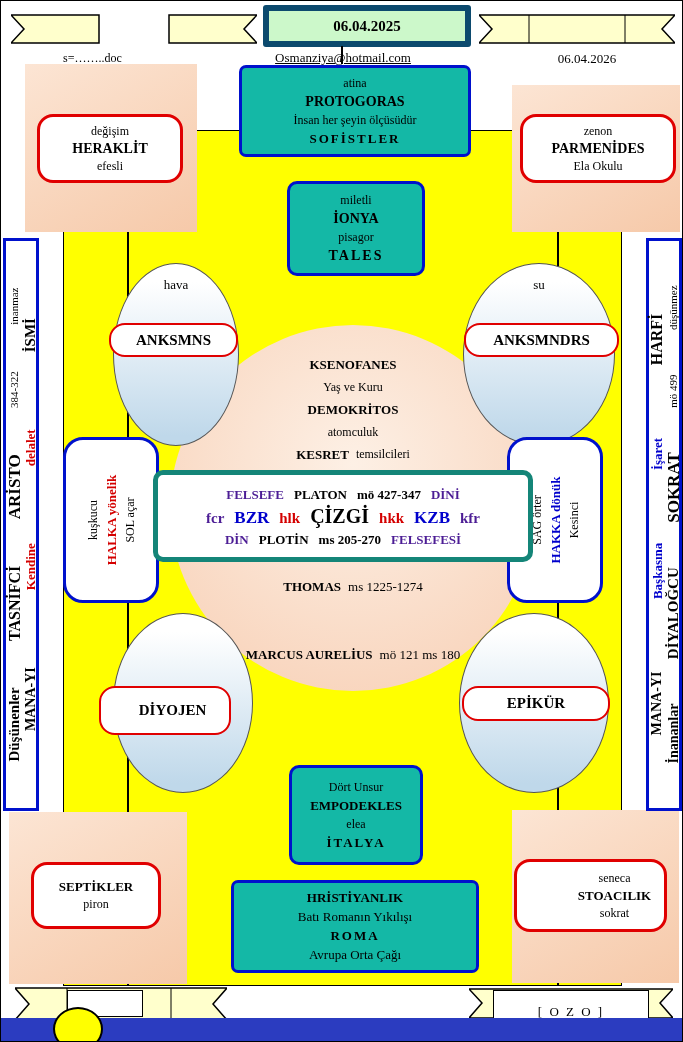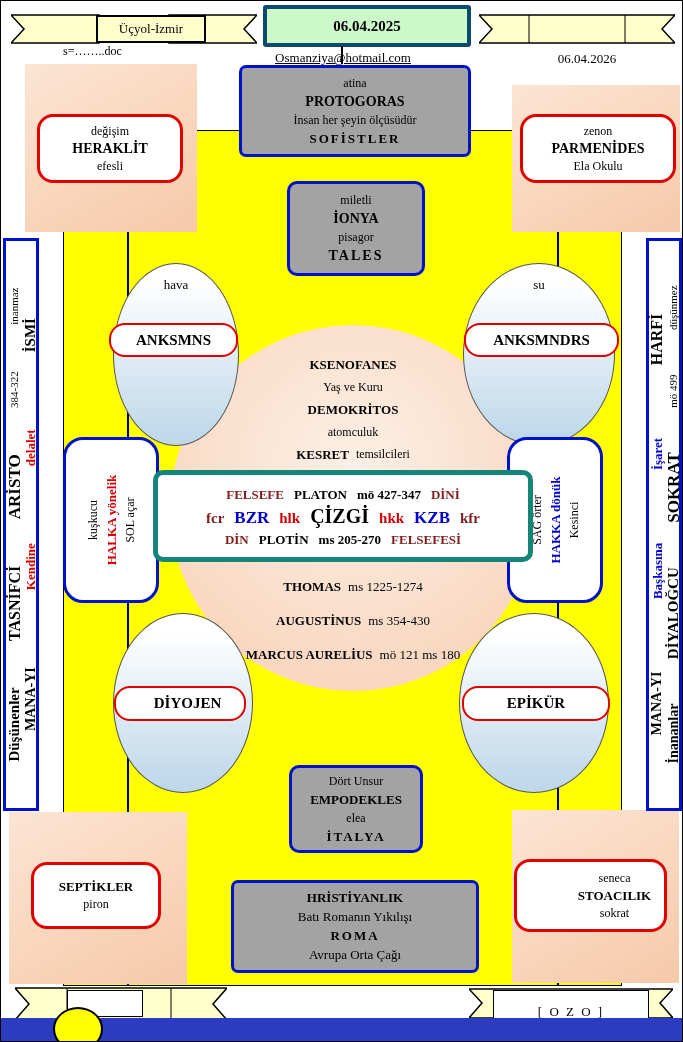--- a/index.html
+++ b/index.html
@@ -7,40 +7,40 @@
   .page {
     position:relative; width:683px; height:1042px; background:#ffffff;
     border:1.5px solid #000; overflow:hidden; color:#000;
     font-family:"Liberation Serif","DejaVu Serif",serif;
   }
   .abs { position:absolute; }
   .ctr { display:flex; flex-direction:column; justify-content:center; align-items:center; text-align:center; }
   .f11{font-size:11px}.f12{font-size:12px}.f13{font-size:13px}.f14{font-size:14px}
   .f15{font-size:15px}.f16{font-size:16px}.f17{font-size:17px}.f20{font-size:20px}
   .b{font-weight:bold}
-  .red{color:#D40000}.green{color:#7f1d1d}.blue{color:#0000CC}
+  .red{color:#D40000}.green{color:#4c1d95}.blue{color:#0000CC}
   .sp{letter-spacing:2px}
   .yellow-rect{ background:#FFFF00; border:1px solid #000; }
   .vline{ width:0; border-left:2px solid #000; }
   .peach{ background:linear-gradient(150deg,#FCE5D4 0%,#F6C9A9 100%); }
-  .gray-box{ background:#a3a3a3; border:3px solid #0011CC; border-radius:7px; gap:3px; }
+  .gray-box{ background:#14b8a6; border:3px solid #0011CC; border-radius:7px; gap:3px; }
   .red-box{ background:#fff; border:3px solid #E00000; border-radius:16px; gap:2px; }
   .tag-box{ background:#fff; border:2.5px solid #E00000; border-radius:16px; font-weight:bold; font-size:15px; }
   .ellipse{ border-radius:50%; background:linear-gradient(to bottom,#ffffff 10%,#BFD8EA 95%); border:1px solid #555; }
   .circle{ border-radius:50%; background:radial-gradient(circle at 50% 38%,#FDF0E5 0%,#F8D2B9 90%); }
   .teal-box{ background:#fff; border:5px solid #148578; border-radius:10px; gap:2px; }
   .teal-box .cbx span{ margin:0 5px; }
   .pill{ background:#fff; border:3px solid #0011CC; border-radius:20px; }
   .strip{ background:#fff; border:3px solid #0011CC; }
   .rot{ position:absolute; left:0; transform:rotate(-90deg); transform-origin:0 0;
         display:flex; flex-direction:column; line-height:1; }
   .srow{ display:flex; justify-content:space-evenly; align-items:center; flex:1; white-space:nowrap; }
   .cline{ display:flex; justify-content:center; gap:7px; white-space:nowrap; }
   .col{ display:flex; flex-direction:column; align-items:center; text-align:center; }
-  .green-box{ background:#CCF8CA; border:4px solid #0c4a6e; border-radius:3px; }
+  .green-box{ background:#CCF8CA; border:6px solid #0c4a6e; border-radius:3px; }
   .ribbon-box{ background:#FFFFCC; border:2px solid #000; }
   .white-box{ background:#fff; border:1.5px solid #000; }
   .footer-bar{ background:#2B3CC0; }
   .tab-ellipse{ background:#FFFF00; border:2px solid #000; border-radius:50%; }
   .underline{ text-decoration:underline; }
 </style>
 </head>
 <body>
 
 <div class="page">
@@ -63,21 +63,21 @@
 
   <div class="abs f13" style="left:112px;top:276px;width:126px;text-align:center;">hava</div>
   <div class="abs f13" style="left:462px;top:276px;width:152px;text-align:center;">su</div>
 
   <div class="abs ctr tag-box" style="left:108px;top:322px;width:129px;height:34px;">
       <span>ANKSMNS</span>
     </div>
   <div class="abs ctr tag-box" style="left:463px;top:322px;width:155px;height:34px;">
       <span>ANKSMNDRS</span>
     </div>
-  <div class="abs ctr tag-box" style="left:113px;top:685px;width:132px;height:35px;padding-left:15px;">
+  <div class="abs ctr tag-box" style="left:98px;top:685px;width:132px;height:49px;padding-left:15px;">
       <span>DİYOJEN</span>
     </div>
   <div class="abs ctr tag-box" style="left:461px;top:685px;width:148px;height:35px;">
       <span>EPİKÜR</span>
     </div>
 
   <div class="abs col" style="left:169px;top:356px;width:366px;gap:7px;">
     <div class="f13 b">KSENOFANES</div>
     <div class="f12">Yaş ve Kuru</div>
     <div class="f13 b">DEMOKRİTOS</div>
@@ -85,24 +85,20 @@
     <div class="cline">
       <span class="f13 b">KESRET</span>
       <span class="f12">temsilcileri</span>
     </div>
   </div>
 
   <div class="abs cline" style="left:169px;top:578px;width:366px;">
     <span class="f13 b">THOMAS</span>
       <span class="f13">ms 1225-1274</span>
   </div>
-  <div class="abs cline" style="left:169px;top:612px;width:366px;">
-    <span class="f13 b">AUGUSTİNUS</span>
-      <span class="f13">ms 354-430</span>
-  </div>
   <div class="abs cline" style="left:169px;top:646px;width:366px;">
     <span class="f13 b">MARCUS AURELİUS</span>
       <span class="f13">mö 121 ms 180</span>
   </div>
 
   <div class="abs pill" style="left:62px;top:436px;width:96px;height:166px;">
     <div class="rot" style="width:160px;height:90px;top:160px;justify-content:center;gap:6px;text-align:center;">
       <div class="f12">kuşkucu</div>
       <div class="f13 b red">HALKA yönelik</div>
       <div class="f12">SOL açar</div>
@@ -133,21 +129,21 @@
     <div class="f14 b">PROTOGORAS</div>
     <div class="f12">İnsan her şeyin ölçüsüdür</div>
     <div class="f13 b sp">SOFİSTLER</div>
   </div>
   <div class="abs ctr gray-box" style="left:286px;top:180px;width:138px;height:95px;border-radius:10px;">
     <div class="f12">miletli</div>
     <div class="f14 b">İONYA</div>
     <div class="f12">pisagor</div>
     <div class="f14 b sp">TALES</div>
   </div>
-  <div class="abs ctr gray-box" style="left:288px;top:764px;width:134px;height:88px;border-radius:10px;">
+  <div class="abs ctr gray-box" style="left:288px;top:764px;width:134px;height:100px;border-radius:10px;">
     <div class="f12">Dört Unsur</div>
     <div class="f13 b">EMPODEKLES</div>
     <div class="f12">elea</div>
     <div class="f13 b sp">İTALYA</div>
   </div>
   <div class="abs ctr gray-box" style="left:230px;top:879px;width:248px;height:93px;">
     <div class="f13 b">HRİSTİYANLIK</div>
     <div class="f13">Batı Romanın Yıkılışı</div>
     <div class="f13 b sp">ROMA</div>
     <div class="f13">Avrupa Orta Çağı</div>
@@ -205,34 +201,31 @@
         <span class="f11">mö 499</span>
         <span class="f11">düşünmez</span>
       </div>
     </div>
   </div>
 
   <svg class="abs" style="left:10px;top:13px;" width="246" height="30" viewBox="0 0 246 30">
     <polygon points="0,1 88,1 88,29 0,29 13,15" fill="#FFFFCC" stroke="#000" stroke-width="1.5"></polygon>
     <polygon points="158,1 246,1 233,15 246,29 158,29" fill="#FFFFCC" stroke="#000" stroke-width="1.5"></polygon>
   </svg>
-  <div class="abs ctr ribbon-box f13" style="left:95px;top:14px;width:110px;height:28px;">
-    <span>Üçyol-İzmir</span>
-  </div>
   <svg class="abs" style="left:478px;top:13px;" width="196" height="30" viewBox="0 0 196 30">
     <polygon points="0,1 196,1 183,15 196,29 0,29 13,15" fill="#FFFFCC" stroke="#000" stroke-width="1.5"></polygon>
     <line x1="50" y1="1" x2="50" y2="29" stroke="#000" stroke-width="1"></line>
     <line x1="146" y1="1" x2="146" y2="29" stroke="#000" stroke-width="1"></line>
   </svg>
 
   <div class="abs ctr green-box f15 b" style="left:262px;top:4px;width:208px;height:42px;">
     <span>06.04.2025</span>
   </div>
   <div class="abs" style="left:340px;top:45px;width:0;height:18px;border-left:2px solid #000;"></div>
-  <div class="abs f12" style="left:62px;top:43px;">s=……..doc</div>
+  <div class="abs f12" style="left:62px;top:50px;">s=……..doc</div>
   <div class="abs f13 underline" style="left:232px;top:49px;width:220px;text-align:center;">Osmanziya@hotmail.com</div>
   <div class="abs f13" style="left:536px;top:50px;width:100px;text-align:center;">06.04.2026</div>
 
   <svg class="abs" style="left:14px;top:986px;" width="212" height="34" viewBox="0 0 212 34">
     <polygon points="0,1 212,1 198,17 212,33 0,33 14,17" fill="#FFFFCC" stroke="#000" stroke-width="1.5"></polygon>
     <line x1="52" y1="1" x2="52" y2="33" stroke="#000" stroke-width="1"></line>
     <line x1="156" y1="1" x2="156" y2="33" stroke="#000" stroke-width="1"></line>
   </svg>
   <div class="abs white-box" style="left:66px;top:989px;width:76px;height:27px;"></div>
   <svg class="abs" style="left:468px;top:987px;" width="204" height="31" viewBox="0 0 204 31">

